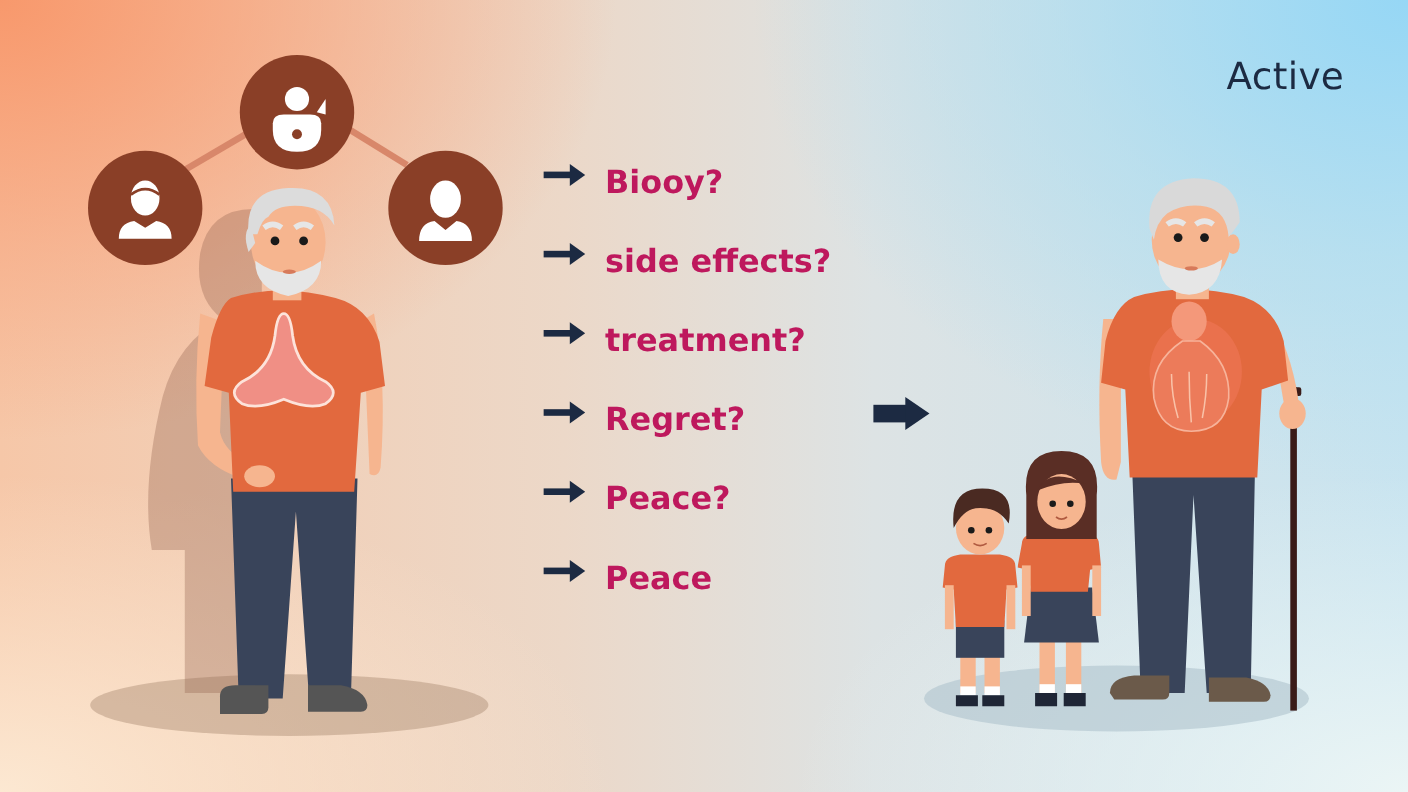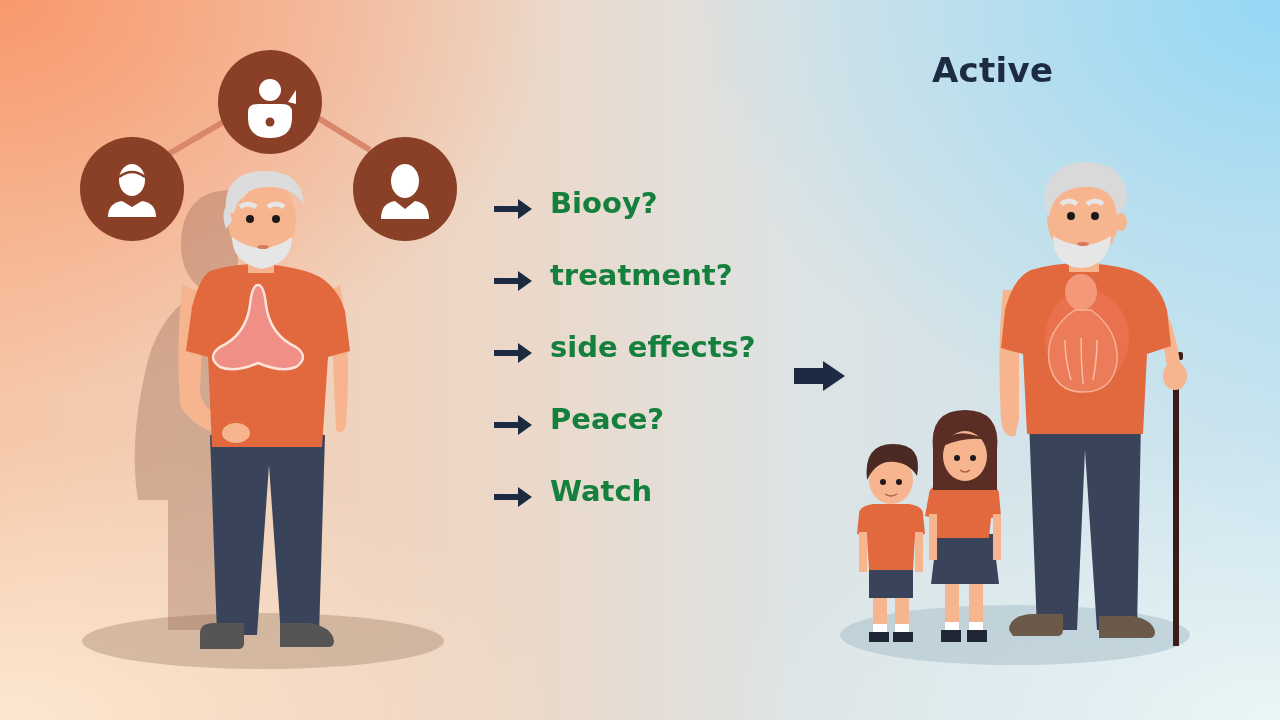--- a/index.html
+++ b/index.html
@@ -12,29 +12,29 @@
       radial-gradient(ellipse 700px 520px at 100% 0%, rgba(150,215,245,1) 0%, rgba(170,220,240,0.6) 45%, rgba(190,225,240,0) 85%),
       radial-gradient(ellipse 700px 360px at 0% 100%, rgba(252,232,210,1) 0%, rgba(250,228,208,0) 80%),
       radial-gradient(ellipse 700px 360px at 100% 100%, rgba(235,245,245,1) 0%, rgba(225,240,245,0) 80%),
       linear-gradient(90deg, #f6c7a8 0%, #ecd8c8 40%, #dde3e4 62%, #c8e4f0 100%);
   }
   .abs { position: absolute; }
 
   
   .title {
     position: absolute; left: 932px; top: 50px; width: 290px;
-    text-align: left; color: #1c2a42; font-weight: bold;
+    text-align: right; color: #1c2a42; font-weight: normal;
     font-size: 34px; line-height: 40px; letter-spacing: 0.3px;
   }
 
   
   .qlist { position: absolute; left: 494px; top: 148px; }
   .qitem {
-    display: flex; align-items: flex-end; height: 72px;
-    color: #15803d; font-weight: bold; font-size: 29px;
+    display: flex; align-items: flex-start; height: 72px;
+    color: #be185d; font-weight: bold; font-size: 29px;
   }
   .qitem .arr { width: 40px; height: 22px; margin-right: 16px; flex: none; }
   .qitem .arr svg { display: block; }
 
   .big-arrow { position: absolute; left: 793px; top: 360px; }
 
   
   .circle {
     position: absolute; width: 104px; height: 104px; border-radius: 50%;
     background: #8a3f27;
@@ -119,48 +119,57 @@
       </span>
     <span>Biooy?</span>
   </div>
   <div class="qitem">
     <span class="arr">
         <svg width="40" height="22" viewBox="0 0 40 22">
           <rect x="0" y="8" width="28" height="6" fill="#1c2a42"></rect>
           <path d="M24 1 l14 10 l-14 10 z" fill="#1c2a42"></path>
         </svg>
       </span>
+    <span>side effects?</span>
+  </div>
+  <div class="qitem">
+    <span class="arr">
+        <svg width="40" height="22" viewBox="0 0 40 22">
+          <rect x="0" y="8" width="28" height="6" fill="#1c2a42"></rect>
+          <path d="M24 1 l14 10 l-14 10 z" fill="#1c2a42"></path>
+        </svg>
+      </span>
     <span>treatment?</span>
   </div>
   <div class="qitem">
     <span class="arr">
         <svg width="40" height="22" viewBox="0 0 40 22">
           <rect x="0" y="8" width="28" height="6" fill="#1c2a42"></rect>
           <path d="M24 1 l14 10 l-14 10 z" fill="#1c2a42"></path>
         </svg>
       </span>
-    <span>side effects?</span>
+    <span>Regret?</span>
   </div>
   <div class="qitem">
     <span class="arr">
         <svg width="40" height="22" viewBox="0 0 40 22">
           <rect x="0" y="8" width="28" height="6" fill="#1c2a42"></rect>
           <path d="M24 1 l14 10 l-14 10 z" fill="#1c2a42"></path>
         </svg>
       </span>
     <span>Peace?</span>
   </div>
   <div class="qitem">
     <span class="arr">
         <svg width="40" height="22" viewBox="0 0 40 22">
           <rect x="0" y="8" width="28" height="6" fill="#1c2a42"></rect>
           <path d="M24 1 l14 10 l-14 10 z" fill="#1c2a42"></path>
         </svg>
       </span>
-    <span>Watch</span>
+    <span>Peace</span>
   </div>
 </div>
 
 <svg class="big-arrow" width="54" height="34" viewBox="0 0 54 34">
   <rect x="1" y="8" width="34" height="16" fill="#1c2a42"></rect>
   <path d="M30 1 l22 15 l-22 15 z" fill="#1c2a42"></path>
 </svg>
 
 <div class="title">
   <div>Active</div>

